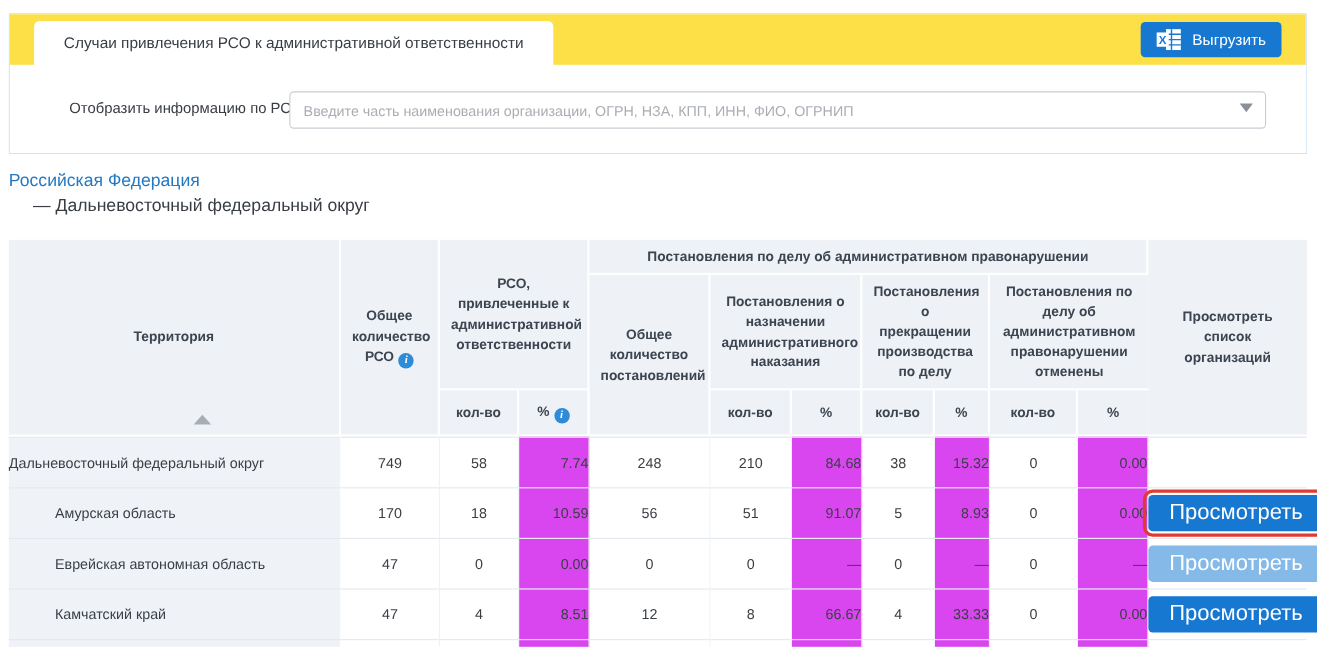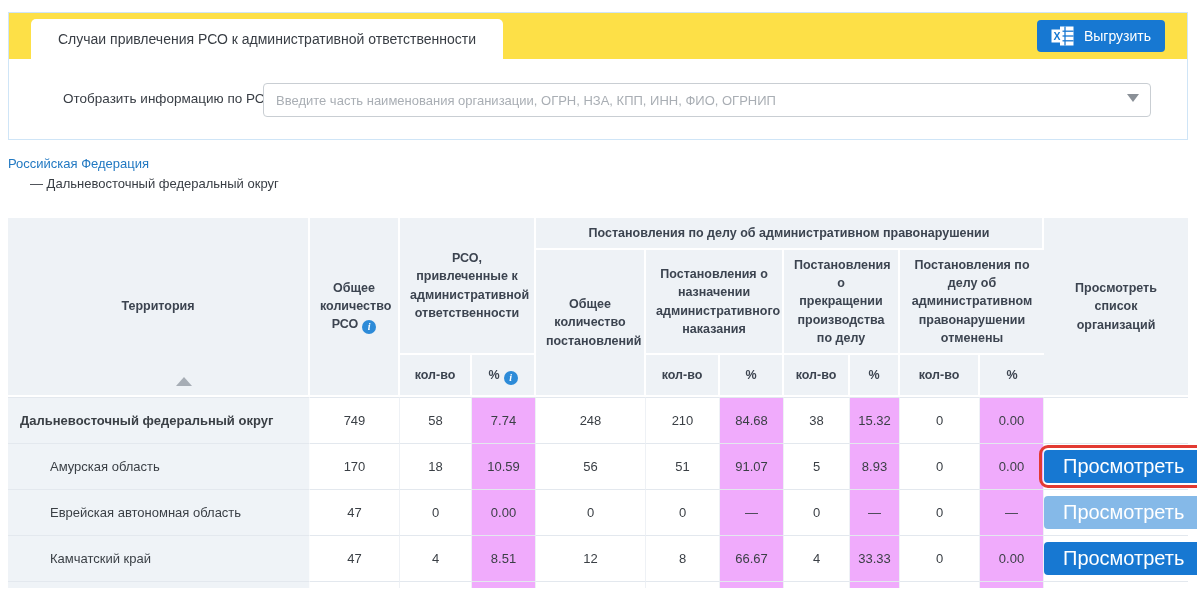--- a/index.html
+++ b/index.html
@@ -28,21 +28,21 @@
   .search-box { position: absolute; left: 254px; top: 24px; width: 888px; height: 34px; }
   .search-input { width: 100%; height: 100%; border: 1px solid #c9ced3; border-radius: 4px;
     padding: 0 34px 0 12px; font-size: 13px; color: #3a3f45;
     font-family: "Liberation Sans", sans-serif; }
   .search-input::placeholder { color: #a9aeb4; }
   .dd-arrow { position: absolute; right: 12px; top: 11px; width: 0; height: 0;
     border-left: 6px solid transparent; border-right: 6px solid transparent;
     border-top: 8px solid #8a9097; cursor: pointer; }
 
   
-  .crumbs { position: absolute; left: 8px; top: 156px; font-size: 13px; }
+  .crumbs { position: absolute; left: 8px; top: 156px; font-size: 16px; }
   .crumb-root { color: #2279c2; text-decoration: none; cursor: pointer; }
   .crumb-current { display: block; margin: 5px 0 0 22px; color: #383d44; }
 
   
   table.grid { position: absolute; left: 8px; top: 218px; width: 1180px;
     border-collapse: separate; border-spacing: 0; table-layout: fixed; }
   .grid th { background: #eef2f6; border-right: 2px solid #fff; border-bottom: 2px solid #fff;
     font-weight: bold; font-size: 12.5px; color: #3c4450; text-align: center;
     vertical-align: middle; padding: 4px 10px; line-height: 1.45; }
   .grid th:last-child { border-right: none; }
@@ -56,22 +56,22 @@
   .info { display: inline-block; width: 14px; height: 14px; border-radius: 50%;
     background: #2d8bd8; color: #fff; font-style: italic; font-size: 10px; line-height: 14px;
     text-align: center; vertical-align: -2px; margin-left: 4px; cursor: pointer;
     font-family: "Liberation Serif", serif; font-weight: bold; }
   .info::before { content: "i"; }
 
   .grid td { background: #fff; border-top: 1px solid #e3e8ee; border-right: 1px solid #eef1f5;
     font-size: 13px; text-align: center; color: #3a3f45; height: 46px; vertical-align: middle; }
   .grid td:last-child { border-right: none; }
   td.c-terr { background: #eff3f7; text-align: left; padding-left: 42px; border-right: 1px solid #fbfcfd; }
-  tr.r-bold td.c-terr { font-weight: bold; padding-left: 12px; }
-  td.c-pct { background: #f0abfc; }
+  tr.r-bold td.c-terr { font-weight: normal; padding-left: 0; }
+  td.c-pct { background: #d946ef; text-align: right; }
   tr.partial td { height: 7px; border-top: 1px solid #e3e8ee; }
 
   .view-btn { background: #1778d2; color: #fff; border: none; border-radius: 4px;
     font-size: 20px; padding: 5px 19px; cursor: pointer;
     font-family: "Liberation Sans", sans-serif; }
   .btn-disabled .view-btn { background: #85b9e8; cursor: default; }
   .btn-hl .view-btn { outline: 3px solid #e23a32; outline-offset: 2px; }
 </style>
 </head>
 <body>

